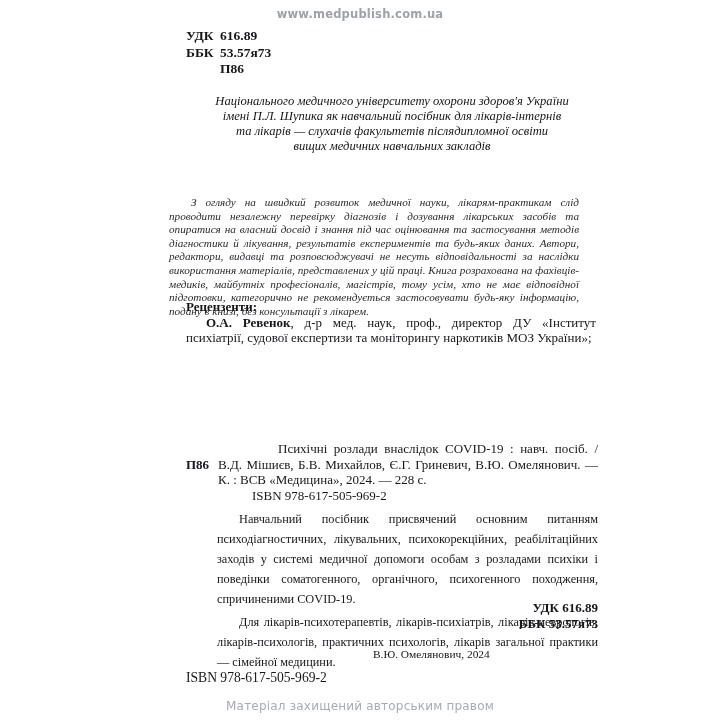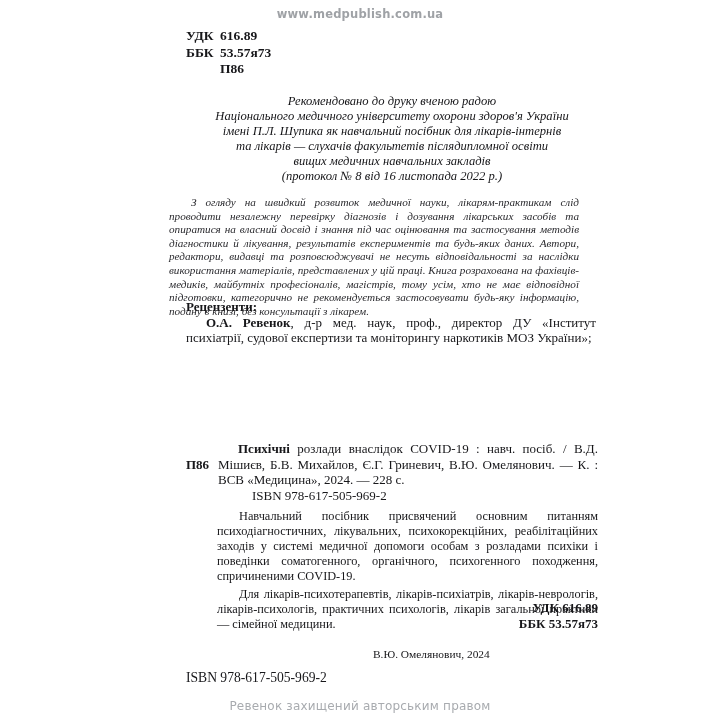--- a/index.html
+++ b/index.html
@@ -137,34 +137,34 @@
     font-size: 13px;
   }
   .bib-body {
     flex: 1 1 auto;
   }
   .bib-desc {
     margin: 0;
     text-indent: 20px;
     text-align: justify;
   }
-  .bib-title { font-weight: 700; }
+  .bib-title { font-weight: 400; margin-left: 40px; }
   .bib-isbn {
     margin: 0;
     padding-left: 34px;
   }
 
   
   .annotation {
     position: absolute;
     left: 217px;
     top: 509px;
     width: 381px;
     font-size: 12.3px;
-    line-height: 15px;
+    line-height: 20px;
     text-align: justify;
   }
   .annotation p {
     margin: 0;
     text-indent: 22px;
   }
   .annotation p + p { margin-top: 3px; }
 
   
   .udk-bottom {
@@ -220,26 +220,24 @@
     </span>
     <span class="row">
       <span class="lbl">ББК</span><span class="val">53.57я73</span>
     </span>
     <span class="row indent">
       <span class="lbl">&nbsp;</span><span class="val">П86</span>
     </span>
   </div>
 
   <div class="recommend">
-    <span class="ln">Рекомендовано до друку вченою радою</span>
     <span class="ln">Національного медичного університету охорони здоров'я України</span>
     <span class="ln">імені П.Л. Шупика як навчальний посібник для лікарів-інтернів</span>
     <span class="ln">та лікарів — слухачів факультетів післядипломної освіти</span>
     <span class="ln">вищих медичних навчальних закладів</span>
-    <span class="ln">(протокол № 8 від 16 листопада 2022 р.)</span>
   </div>
 
   <div class="disclaimer">З огляду на швидкий розвиток медичної науки, лікарям-практикам слід проводити незалежну перевірку діагнозів і дозування лікарських засобів та опиратися на власний досвід і знання під час оцінювання та застосування методів діагностики й лікування, результатів експериментів та будь-яких даних. Автори, редактори, видавці та розповсюджувачі не несуть відповідальності за наслідки використання матеріалів, представлених у цій праці. Книга розрахована на фахівців-медиків, майбутніх професіоналів, магістрів, тому усім, хто не має відповідної підготовки, категорично не рекомендується застосовувати будь-яку інформацію, подану в книзі, без консультації з лікарем.</div>
 
   <div class="reviewers">
     <span class="heading">Рецензенти:</span>
     <p><span class="nm">О.А. Ревенок</span><span>, д-р мед. наук, проф., директор ДУ «Інститут психіатрії, судової експертизи та моніторингу наркотиків МОЗ України»;</span></p>
   </div>
 
   <div class="bib">
@@ -262,15 +260,15 @@
     <span class="ln">ББК 53.57я73</span>
   </div>
 
   <div class="copyright">
     <div class="copy-isbn">ISBN 978-617-505-969-2</div>
     <div class="copy-lines">
       <span class="cl cont">В.Ю. Омелянович, 2024</span>
     </div>
   </div>
 
-  <div class="watermark watermark-bottom">Ревенок захищений авторським правом</div>
+  <div class="watermark watermark-bottom">Матеріал захищений авторським правом</div>
 
 </div>
 
 </body></html>

